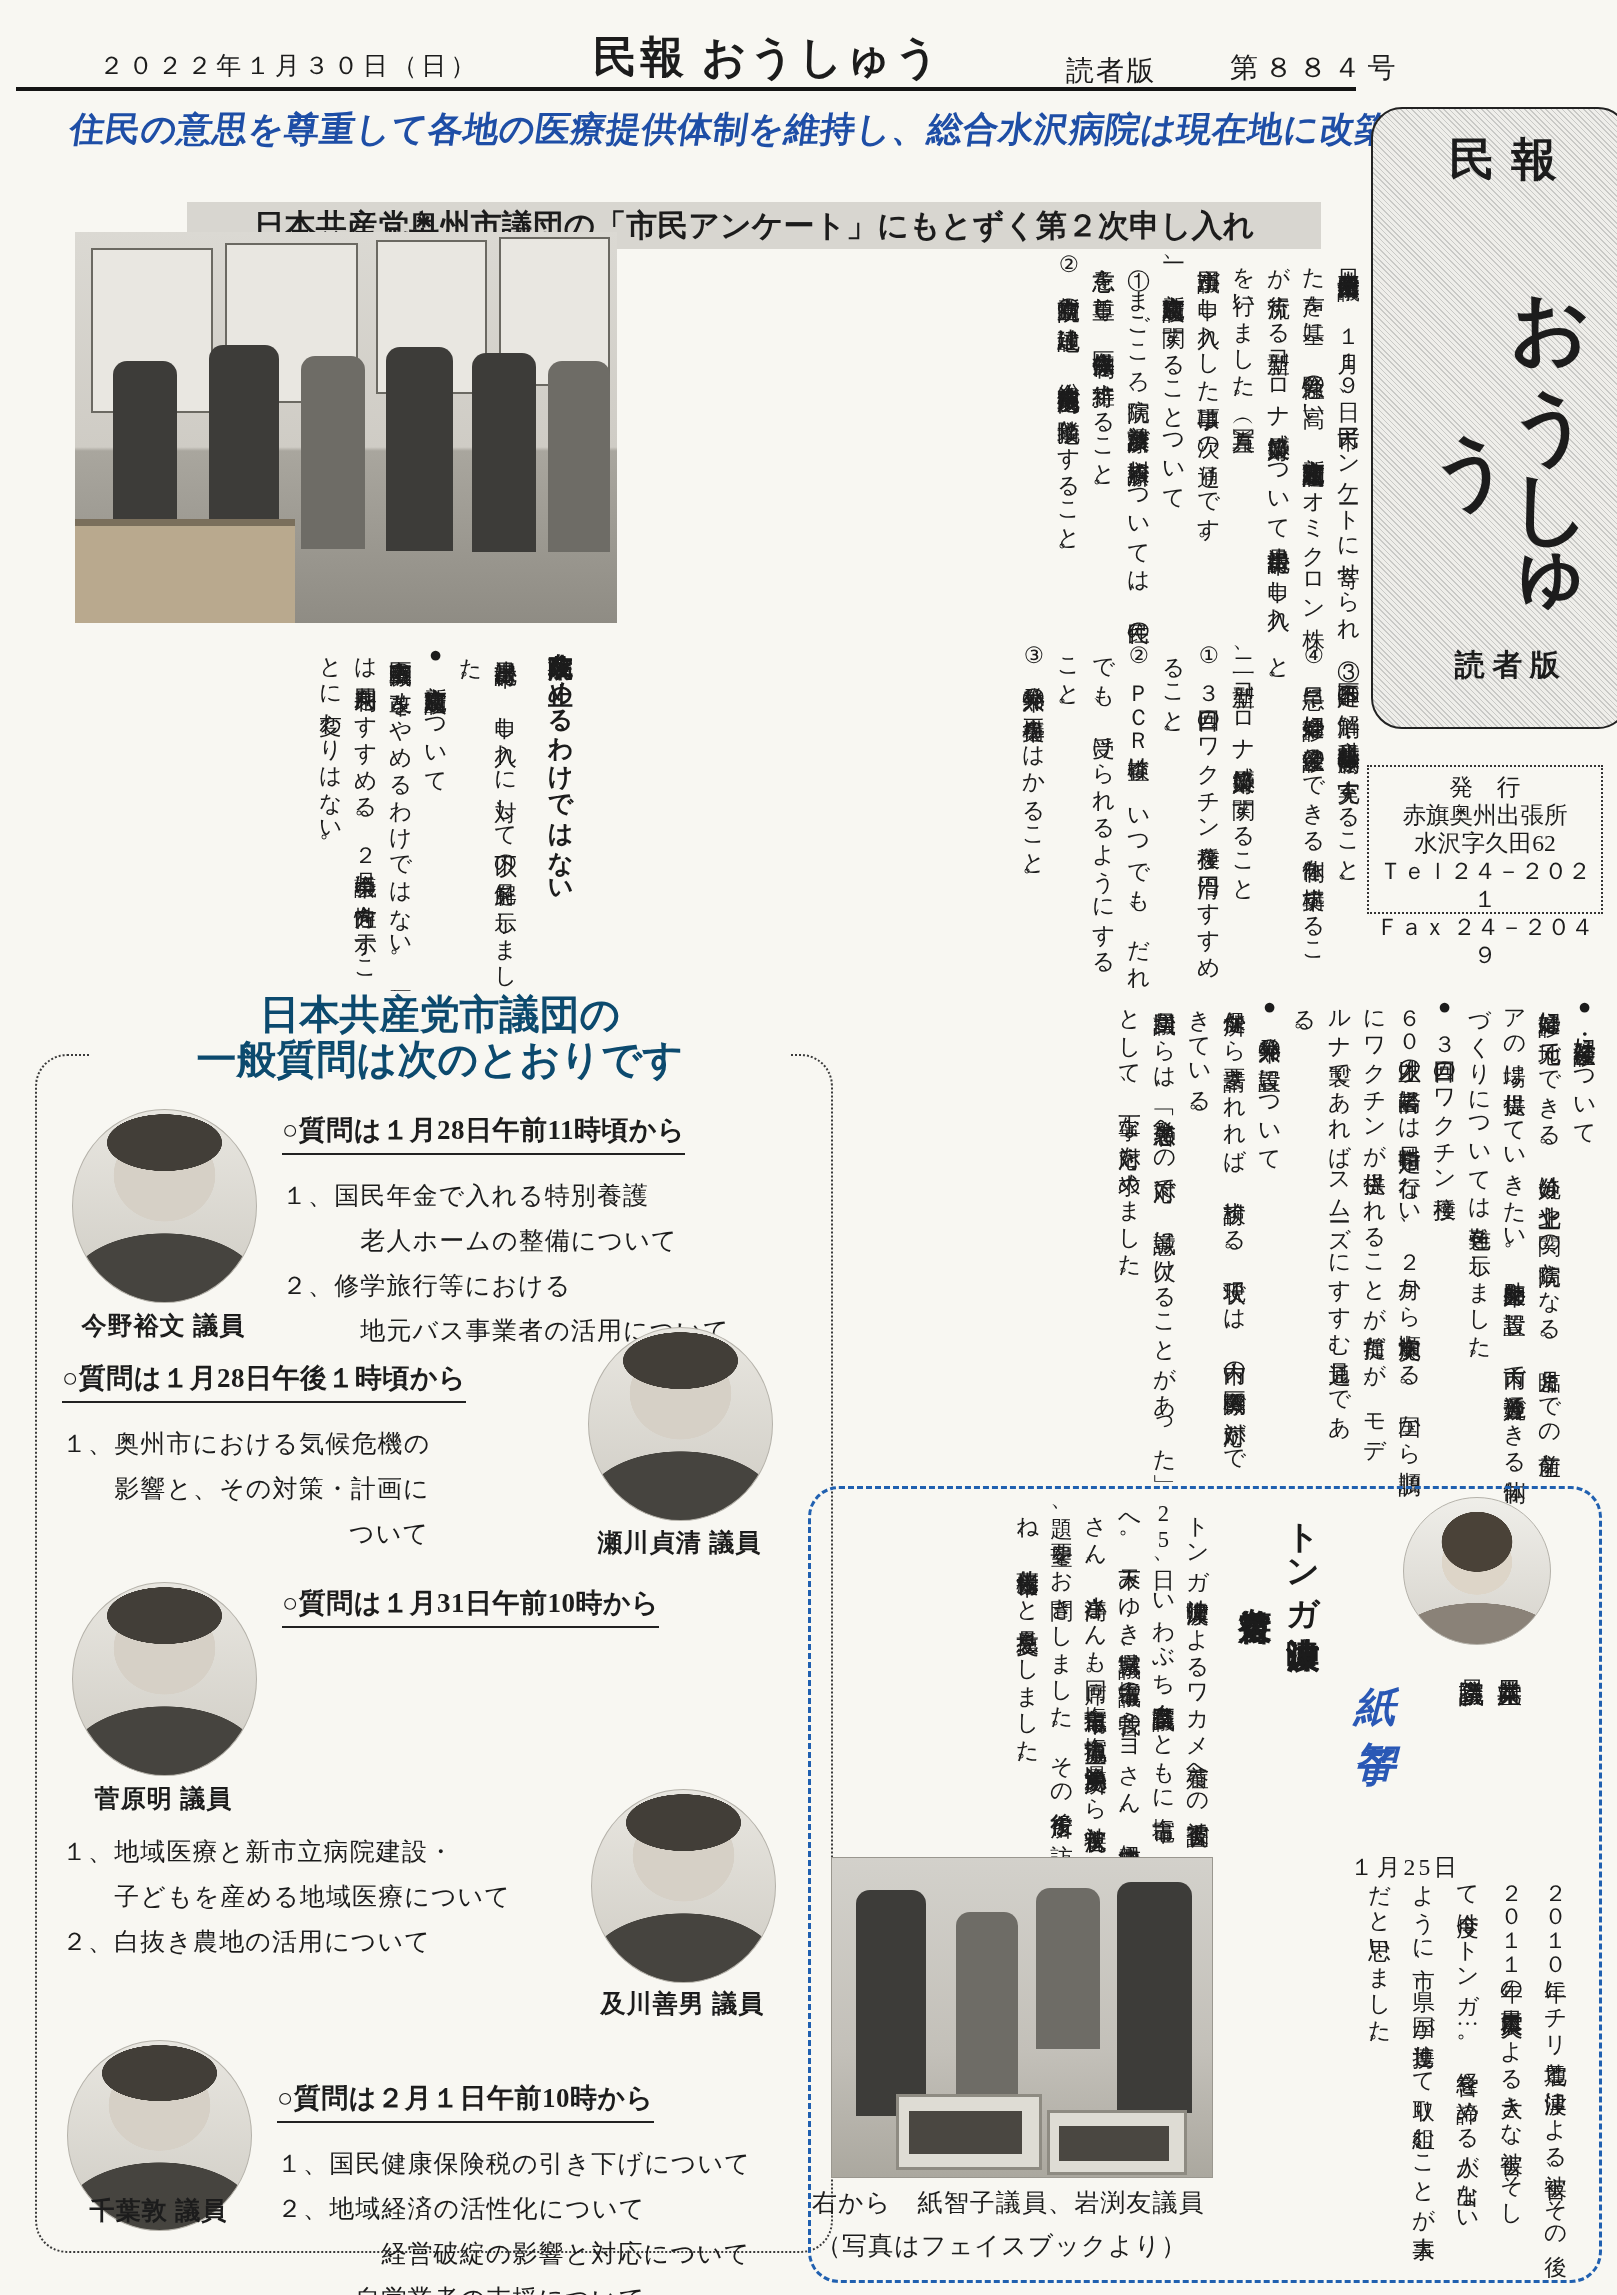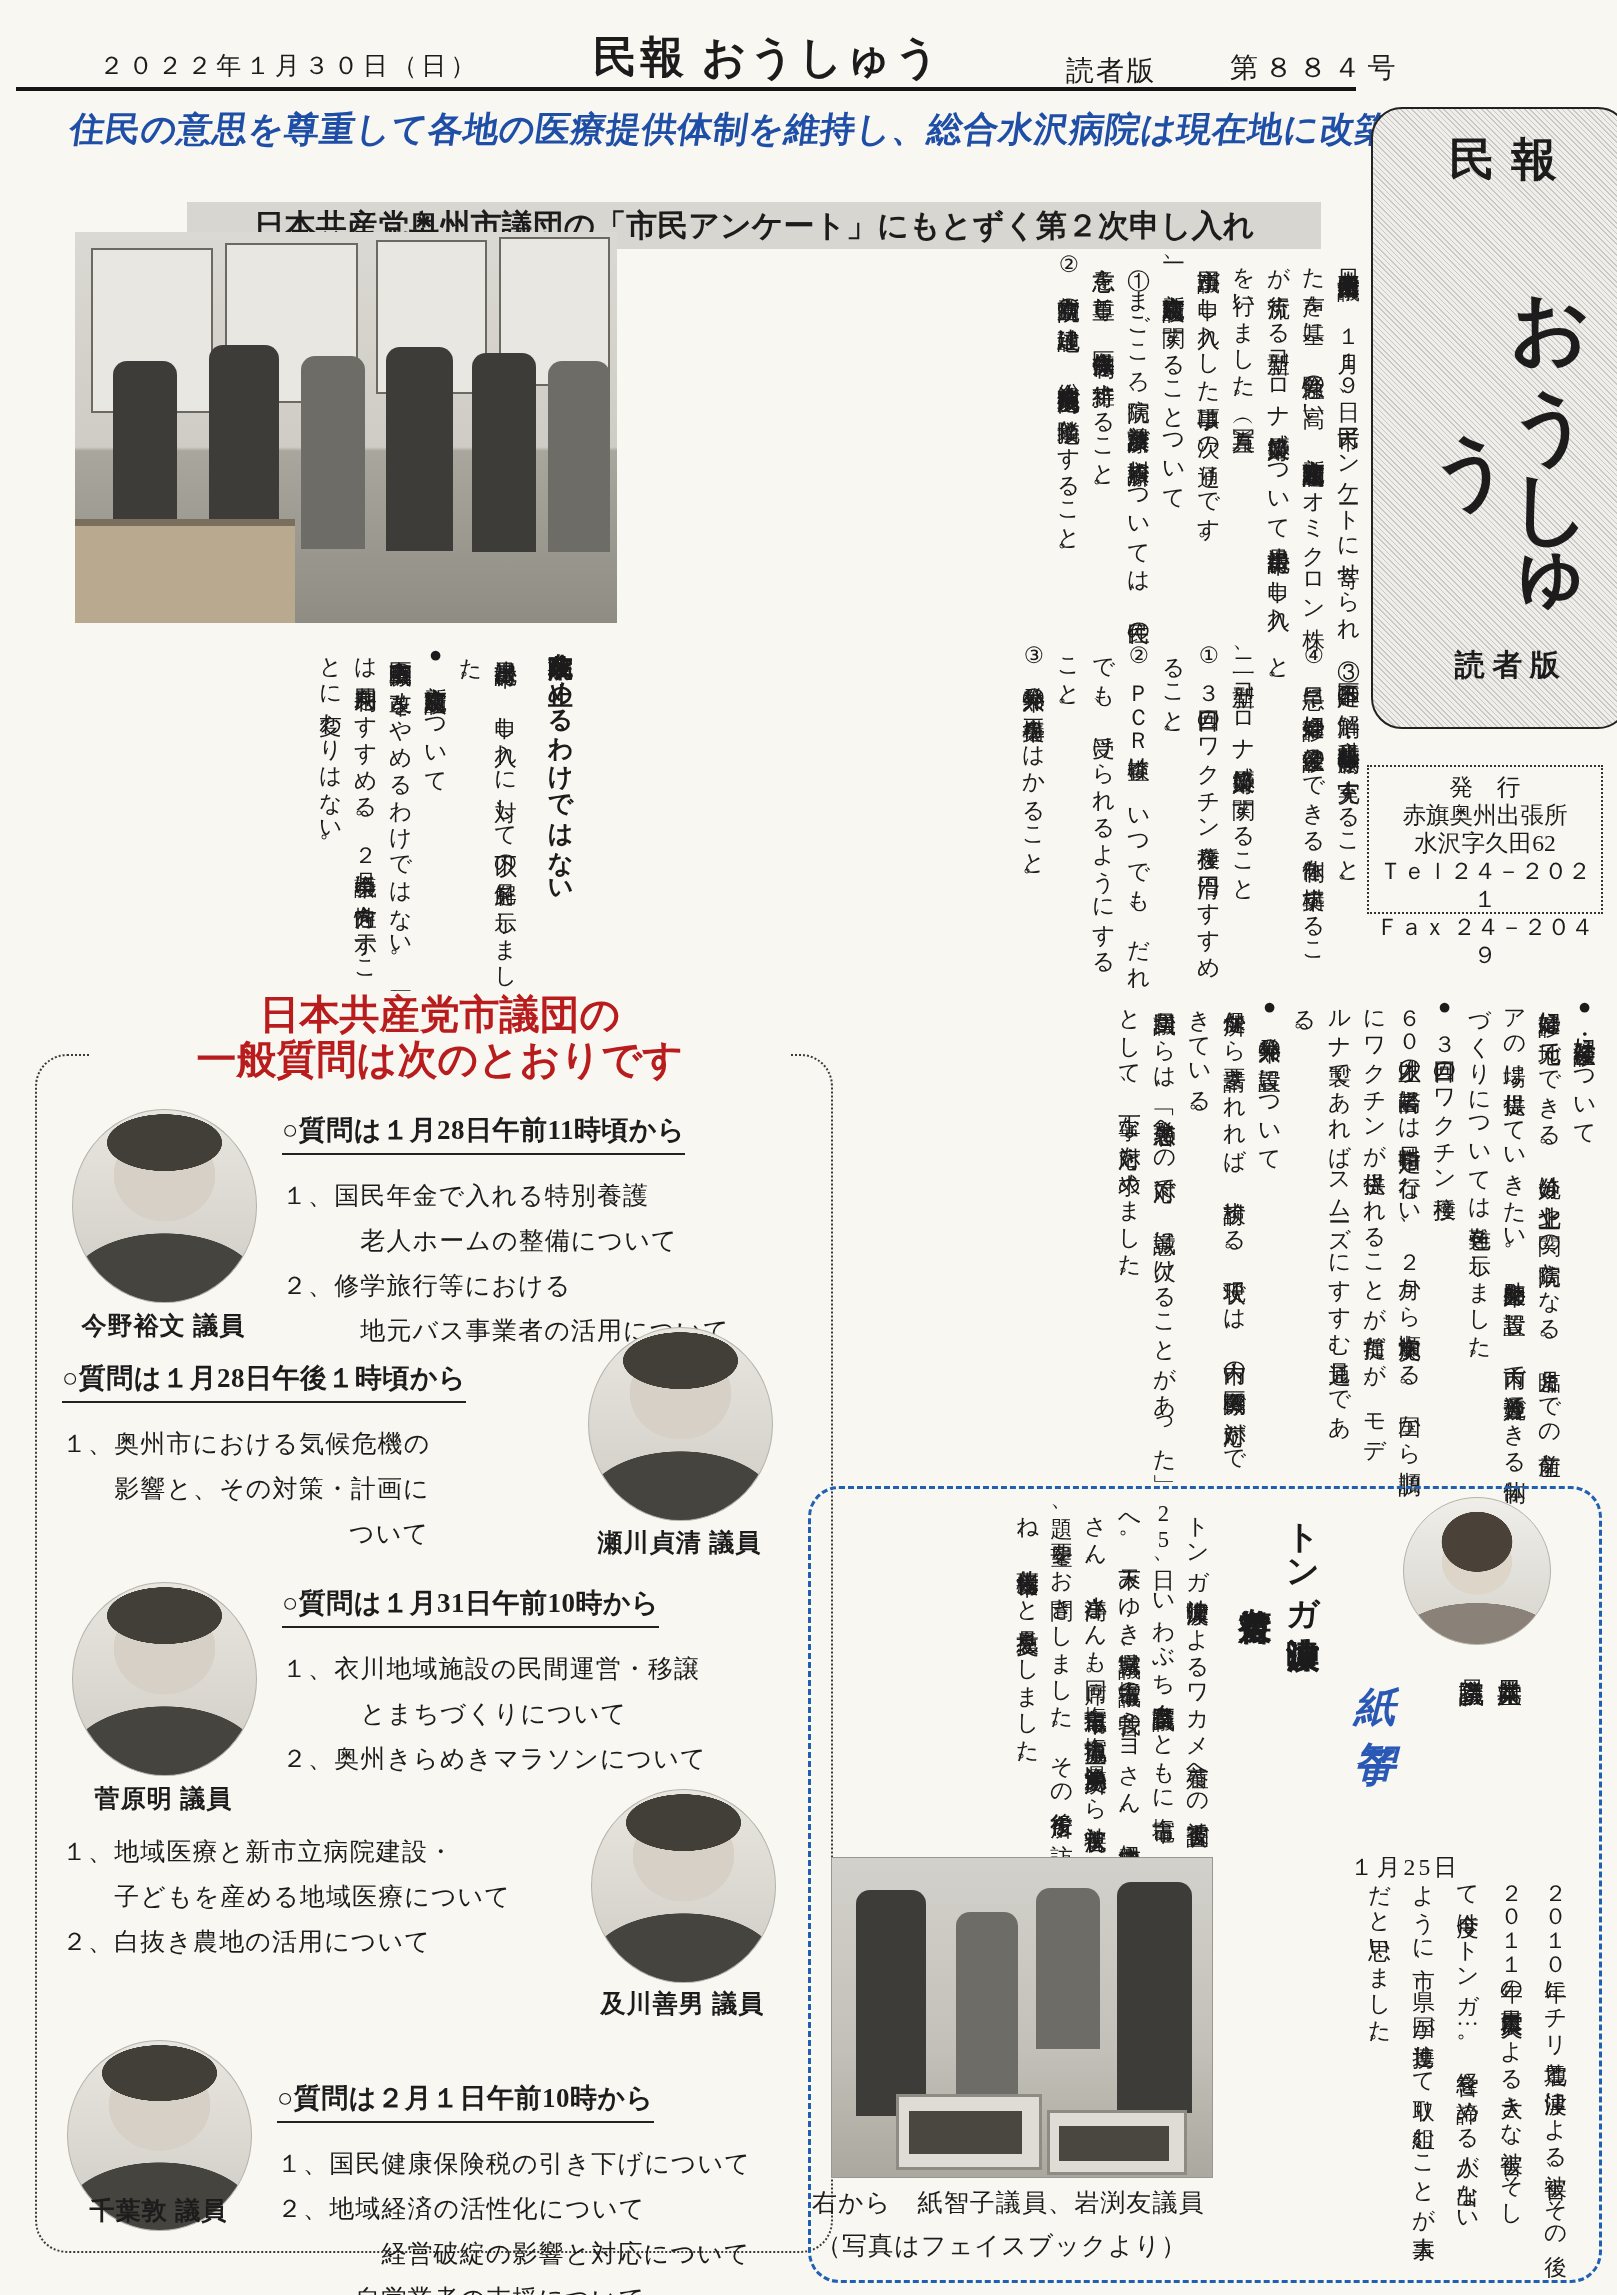--- a/index.html
+++ b/index.html
@@ -74,21 +74,21 @@
   }
   #article-response{left:126px;top:642px;width:397px;height:349px;}
 
   
   #q-box{
     left:35px;top:1054px;width:794px;height:1195px;
     border:2.7px dotted #3a3a3a;border-radius:32px;
   }
   #q-heading{
     left:91px;top:991px;width:687px;text-align:center;
-    font-size:40px;font-weight:bold;color:#b91c1c;line-height:1.12;
+    font-size:40px;font-weight:bold;color:#0c4a6e;line-height:1.12;
     background:#f8f7f2;padding:2.1px 5.4px 5.4px 5.4px;
   }
   .portrait{
     position:absolute;border-radius:50%;
     background:
       radial-gradient(ellipse 34% 16% at 50% 17%, #423e38 0 92%, transparent 93%),
       radial-gradient(ellipse 30% 26% at 50% 34%, #d6d0c6 0 92%, transparent 93%),
       radial-gradient(ellipse 56% 30% at 50% 92%, #46443f 0 92%, transparent 93%),
       linear-gradient(180deg,#e8e6e0 0%,#cfccc4 100%);
     border:0.5px solid #b5b2aa;
@@ -219,23 +219,20 @@
   <div class="q-title">○質問は１月28日午後１時頃から</div>
   <div class="q-lines h">１、奥州市における気候危機の
 　　影響と、その対策・計画に
 　　　　　　　　　　　ついて</div>
 </div>
 
 <div class="portrait" style="left:72px;top:1582px;width:183px;height:192px;"></div>
 <div class="q-name" style="left:56px;top:1782px;width:215px;">菅原明 議員</div>
 <div class="abs" style="left:282px;top:1585px;width:537px;">
   <div class="q-title">○質問は１月31日午前10時から</div>
-  <div class="q-lines h">１、衣川地域施設の民間運営・移譲
-　　　とまちづくりについて
-２、奥州きらめきマラソンについて</div>
 </div>
 
 <div class="portrait" style="left:591px;top:1789px;width:183px;height:192px;"></div>
 <div class="q-name" style="left:575px;top:1987px;width:215px;">及川善男 議員</div>
 <div class="abs" style="left:62px;top:1811px;width:537px;">
   <div class="q-lines h">１、地域医療と新市立病院建設・
 　　子どもを産める地域医療について
 ２、白抜き農地の活用について</div>
 </div>
 

